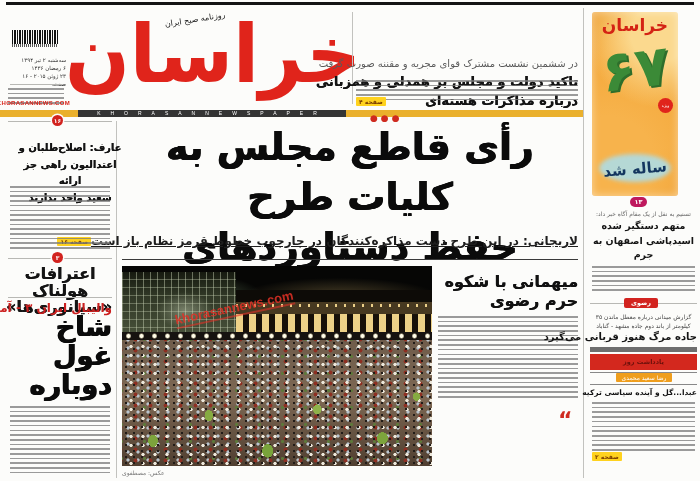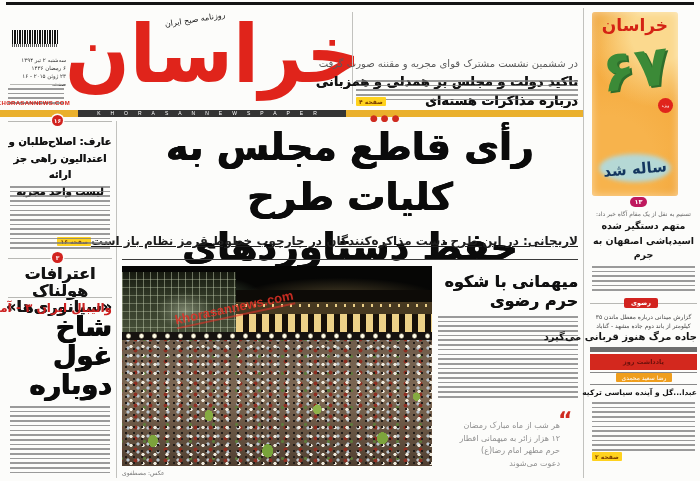--- a/index.html
+++ b/index.html
@@ -221,34 +221,28 @@
 
   <div class="abs ps">
     <div class="ps-h">
       <div>میهمانی با شکوه</div>
       <div>حرم رضوی</div>
     </div>
   </div>
   <div class="abs tl fine ps-body"></div>
   <div class="abs quote">
     <span class="qmark">”</span>
-    <div class="qlines">
-      <div>هر شب از ماه مبارک رمضان</div>
-      <div>۱۲ هزار زائر به میهمانی افطار</div>
-      <div>حرم مطهر امام رضا(ع)</div>
-      <div>دعوت می‌شوند</div>
-    </div>
   </div>
 
   <div class="abs rule-h lc-rule" style="top:121px;"></div>
   <div class="abs badge" style="left:52px;top:115px;">۱۶</div>
-  <div class="abs lc-h" style="top:134px;">
+  <div class="abs lc-h" style="top:140px;margin-left:10px;">
     <div>عارف: اصلاح‌طلبان و</div>
     <div>اعتدالیون راهی جز ارائه</div>
-    <div>لیست واحد مجریه</div>
+    <div>سعید واحد ندارند</div>
   </div>
   <div class="abs tl fine lc-body" style="top:186px;height:66px;"></div>
 
   <div class="abs rule-h lc-rule" style="top:258px;"></div>
   <div class="abs badge" style="left:52px;top:252px;">۳</div>
   <div class="abs lc-h" style="top:266px;font-size:16px;">
     <div>اعترافات هولناک</div>
     <div>«سیانوری‌ها»</div>
   </div>
 

